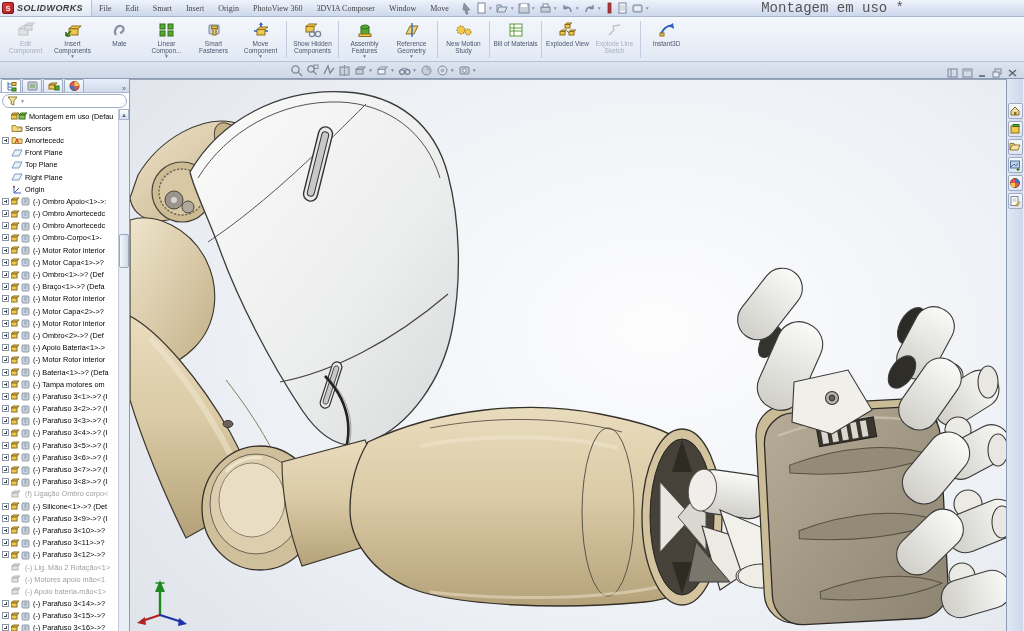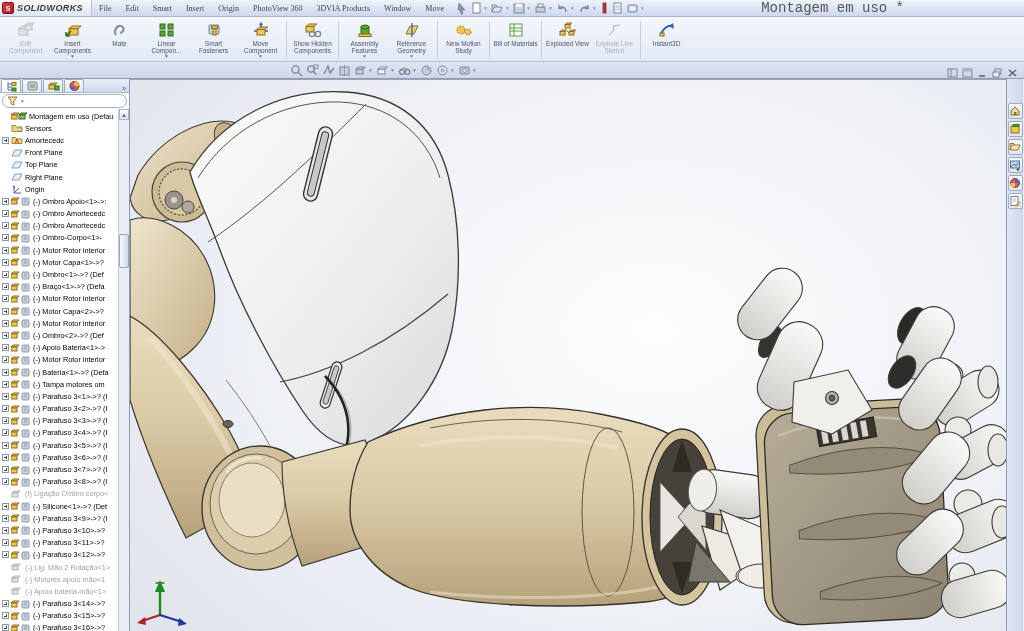--- a/index.html
+++ b/index.html
@@ -97,21 +97,21 @@
     <div class="logo-badge">S</div>
     <div class="logo-text">SOLIDWORKS</div>
   </div>
   <div class="menus" id="menus">
       <div class="menu-item">File</div>
       <div class="menu-item">Edit</div>
       <div class="menu-item">Smart</div>
       <div class="menu-item">Insert</div>
       <div class="menu-item">Origin</div>
       <div class="menu-item">PhotoView 360</div>
-      <div class="menu-item">3DVIA Products</div>
+      <div class="menu-item">3DVIA Composer</div>
       <div class="menu-item">Window</div>
       <div class="menu-item">Move</div>
     </div>
   <div class="qat" id="qat">
       <div class="qat-btn">
         <span class="tico">
           <svg width="12" height="13" viewBox="0 0 12 13">
             <path d="M3,1 L9,8 L6,8 L7,12 L5,12 L4,8 L2,8 Z" fill="#8a93a3" stroke="#6a7487" stroke-width=".6"></path>
           </svg>
         </span>

